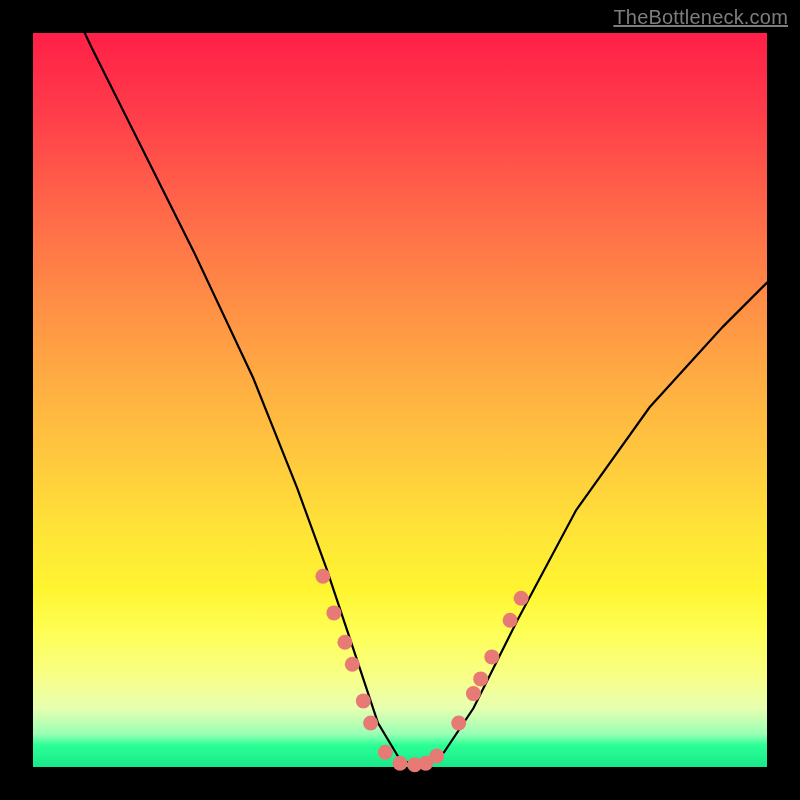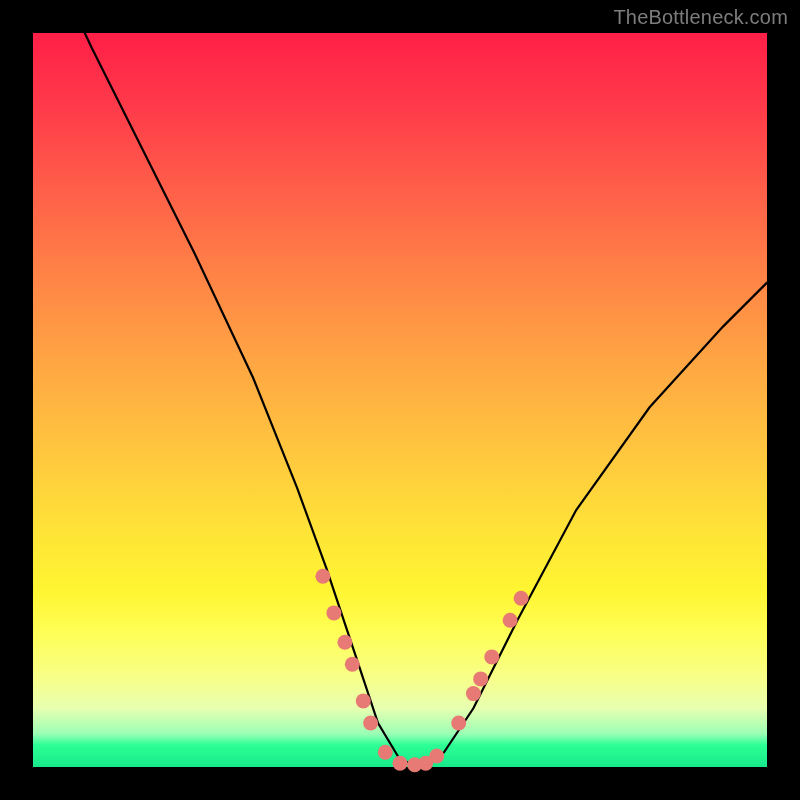--- a/index.html
+++ b/index.html
@@ -44,20 +44,21 @@
   }
   .watermark {
     position: absolute;
     top: 6px;
     right: 12px;
     color: #7d7d7d;
     font-size: 20px;
     font-weight: 500;
     letter-spacing: 0.2px;
     user-select: none;
+    text-decoration: underline;
   }
   svg.curve {
     position: absolute;
     top: 0; left: 0;
     width: 734px;
     height: 734px;
     overflow: visible;
   }
   .curve-path {
     fill: none;

